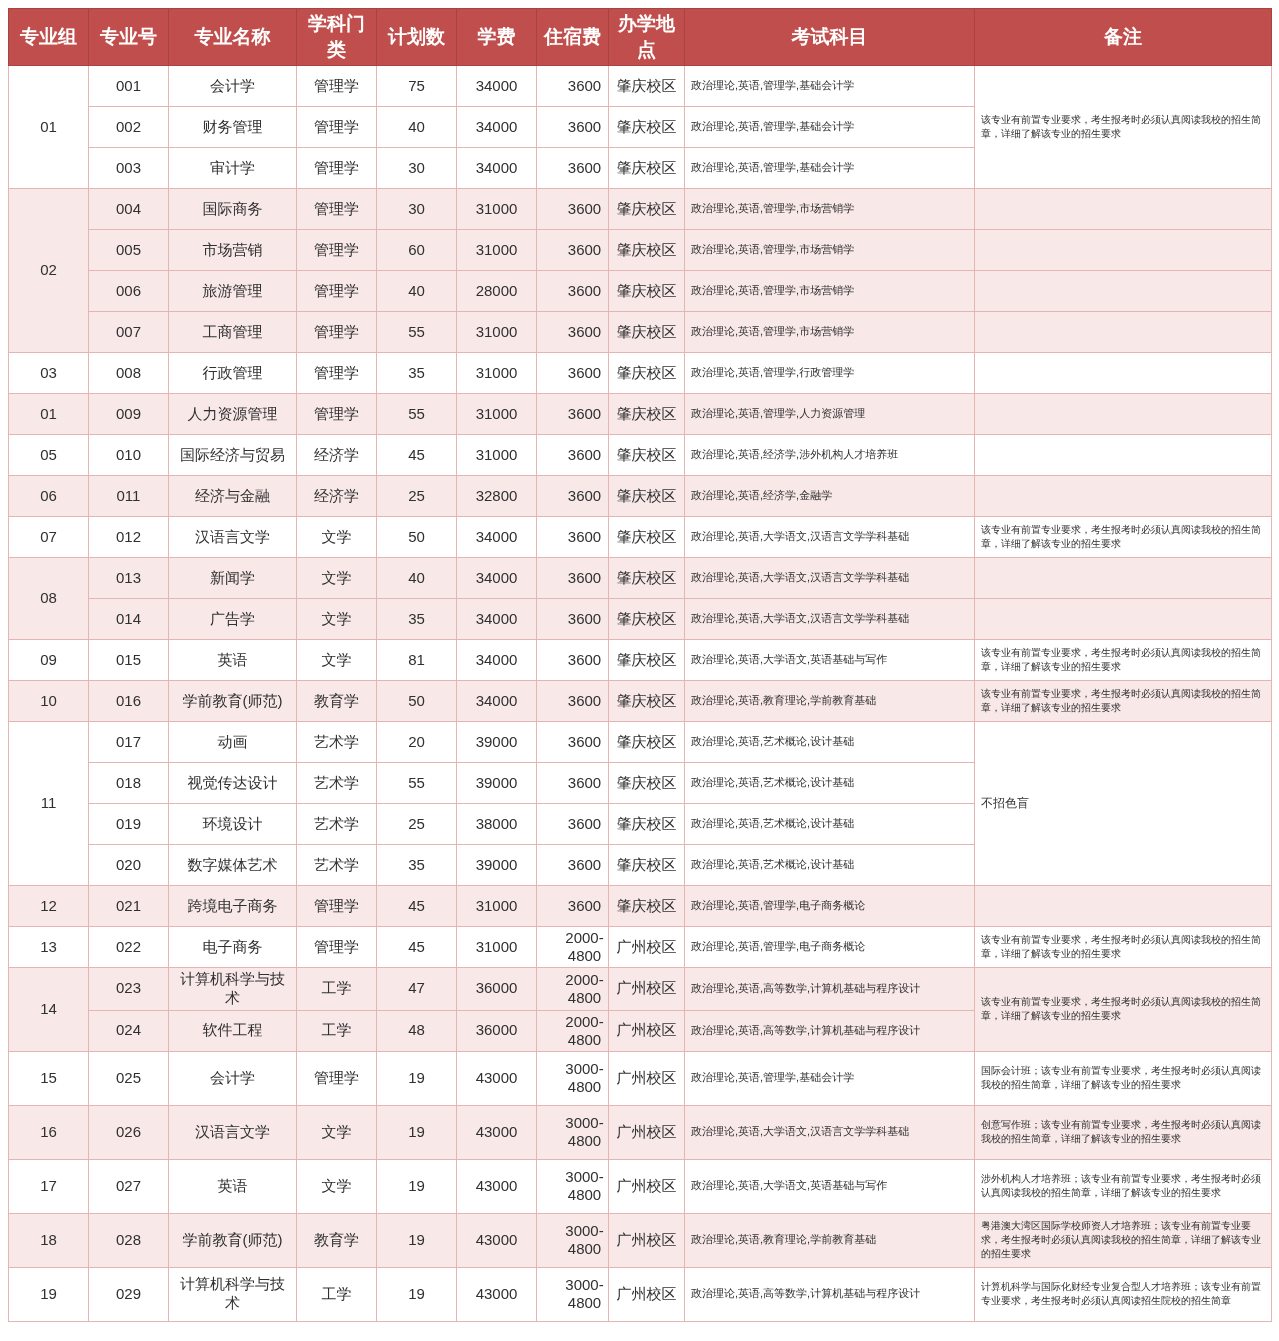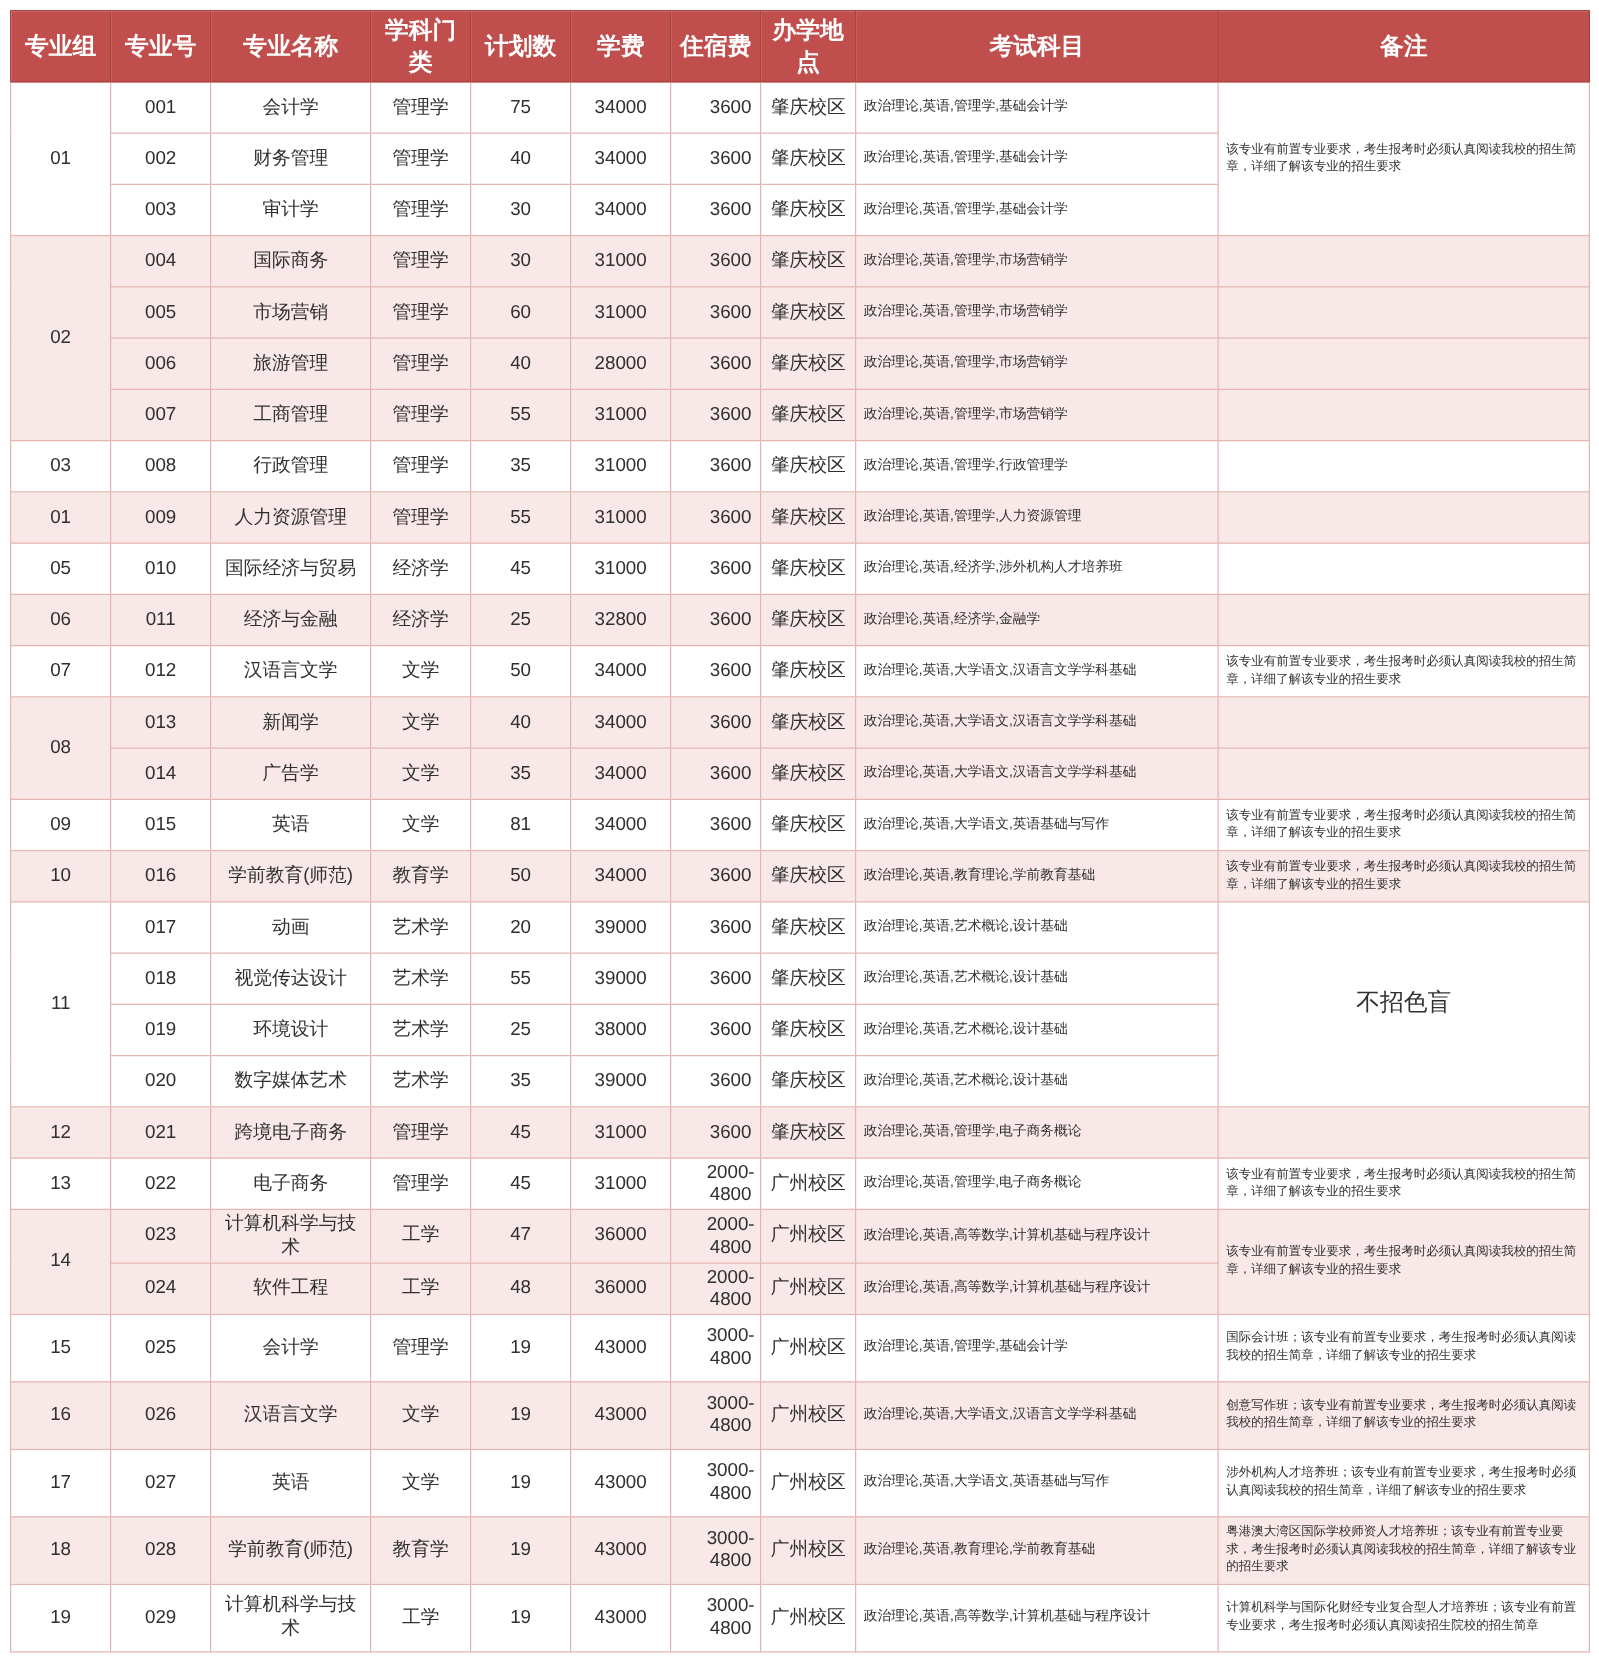--- a/index.html
+++ b/index.html
@@ -52,22 +52,21 @@
     font-size:11px;
     padding:2px 6px;
   }
   td.remark{
     text-align:left;
     font-size:10px;
     line-height:1.4;
     padding:3px 6px;
   }
   td.remark.center{
-    text-align:center;
-    font-size:19px;
+    font-size:12px;
   }
   td.acc{
     white-space:pre-line;
     line-height:1.2;
     padding-left:28px;
   }
 </style>
 </head>
 <body>
 

